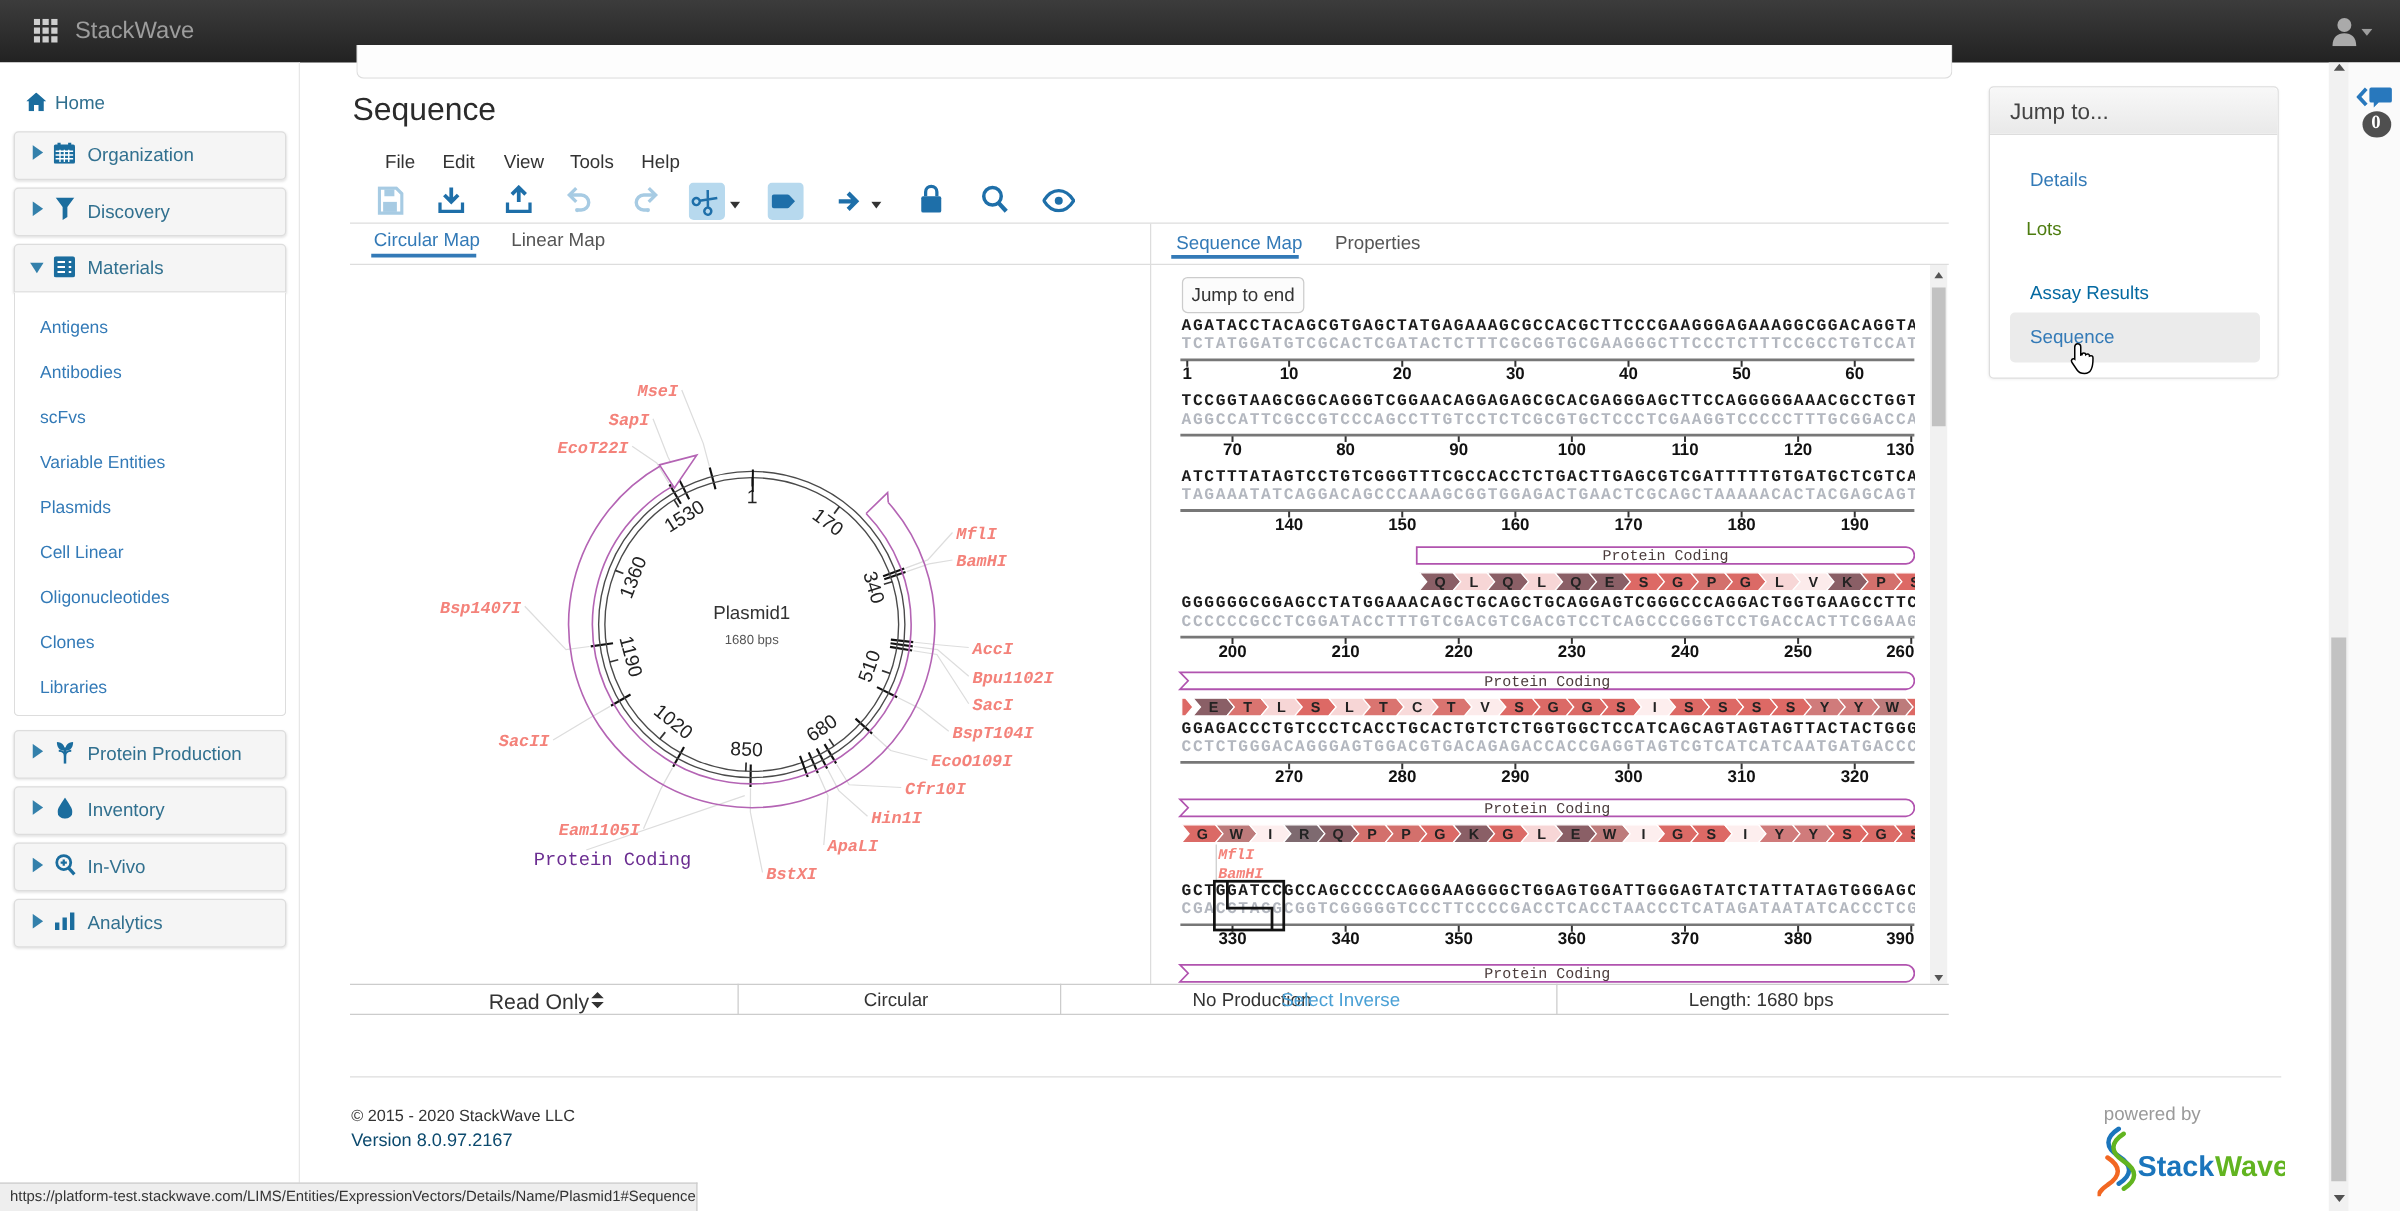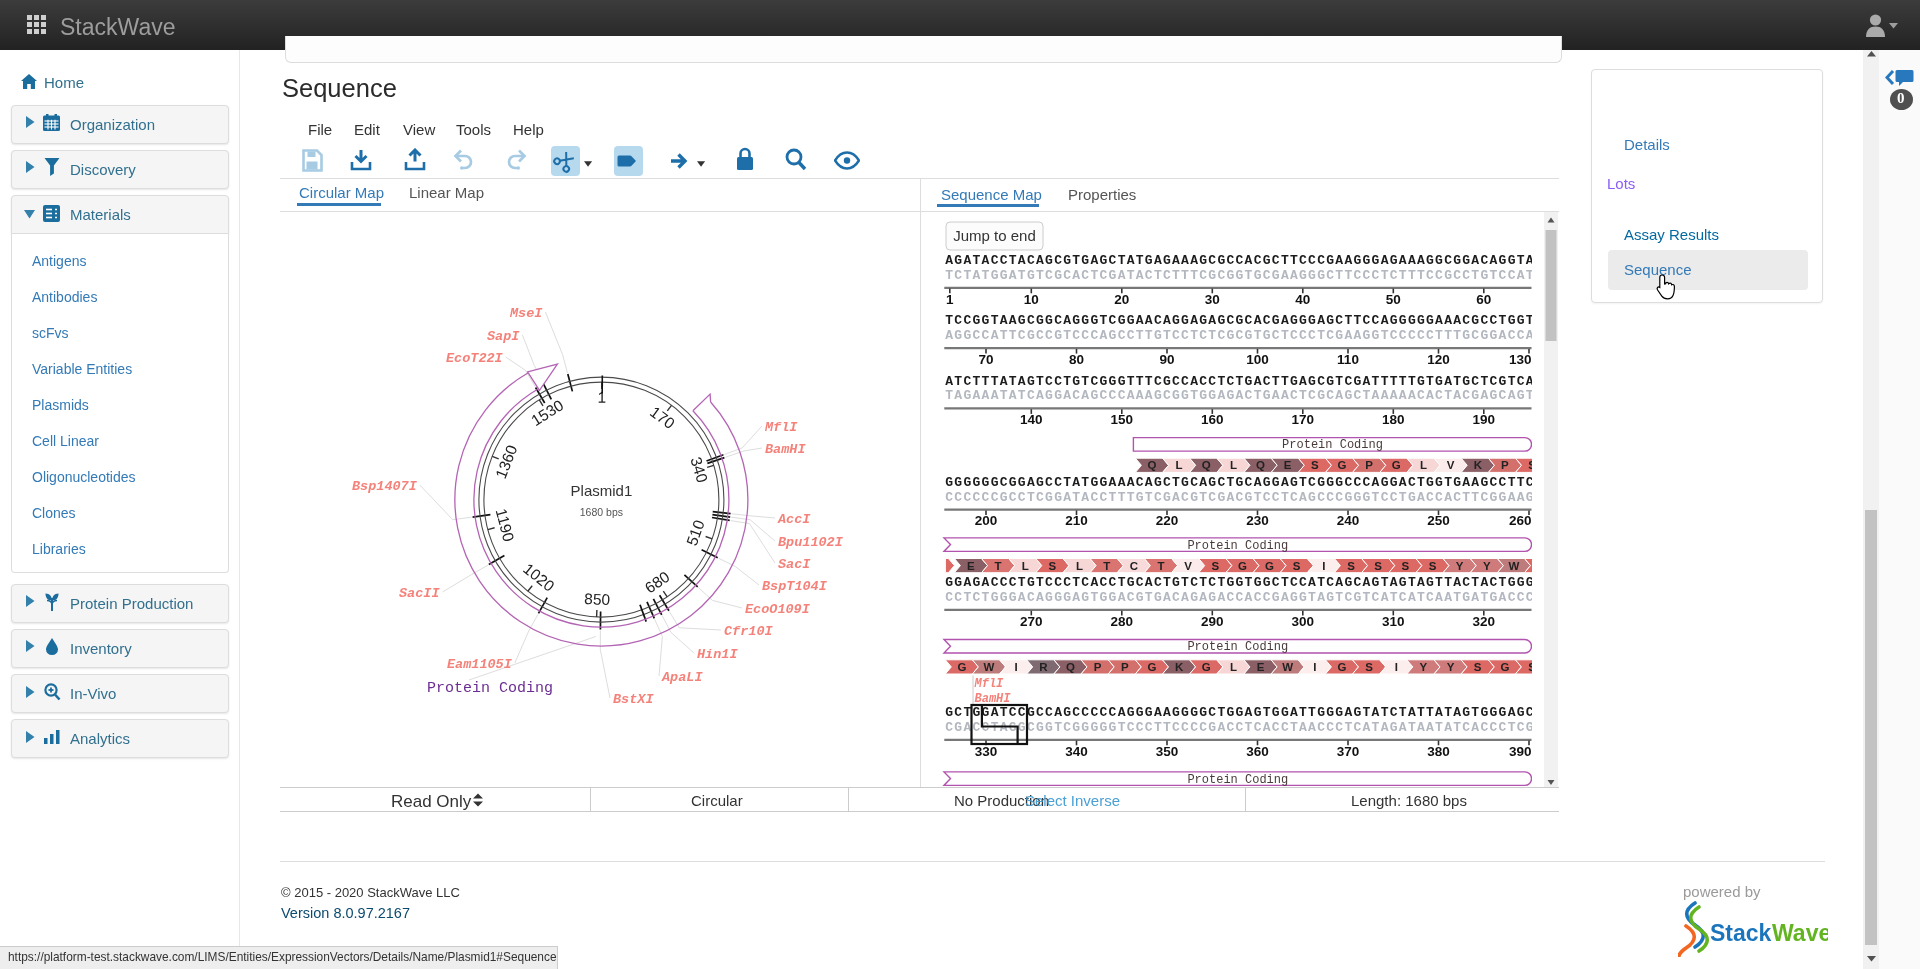--- a/index.html
+++ b/index.html
@@ -17,21 +17,21 @@
         <rect x="7" y="0" width="5" height="5"></rect>
         <rect x="14" y="0" width="5" height="5"></rect>
     <rect x="0" y="7" width="5" height="5"></rect>
         <rect x="7" y="7" width="5" height="5"></rect>
         <rect x="14" y="7" width="5" height="5"></rect>
     <rect x="0" y="14" width="5" height="5"></rect>
         <rect x="7" y="14" width="5" height="5"></rect>
         <rect x="14" y="14" width="5" height="5"></rect>
       </g>
   </svg>
-  <span class="abs" style="left:60px;top:14px;color:#9d9d9d;font-size:23px">StackWave</span>
+  <span class="abs" style="left:60px;top:14px;color:#9d9d9d;font-size:19px">StackWave</span>
   <svg class="abs" style="left:1864px;top:13px" width="23" height="24" viewBox="0 0 23 24">
     <circle cx="11.5" cy="7" r="5.6" fill="#aaa"></circle>
       <path d="M2,24 C2,16.5 6,13.5 11.5,13.5 C17,13.5 21,16.5 21,24 Z" fill="#aaa"></path>
   </svg>
   <svg class="abs" style="left:1889px;top:23px" width="9" height="6" viewBox="0 0 9 6">
       <path d="M0,0 h9 L4.5,5.5 Z" fill="#9d9d9d"></path>
     </svg>
 </div>
 
 <div class="abs" style="left:0;top:50px;width:240px;height:897px;background:#fff;border-right:1px solid #e7e7e7"></div>
@@ -571,23 +571,26 @@
 <g stroke-linecap="round" fill="none">
 <path d="M17,2 C6,9 6,17 17,24 C28,31 28,39 17,46" stroke="#1b75bc" stroke-width="3.6"></path>
 <path d="M21,6 C10,13 10,21 21,28 C32,35 32,43 21,50" stroke="#62b420" stroke-width="3.6"></path>
 <path d="M8,25 C19,32 19,40 8,47 C3,50.5 1,54 1,55" stroke="#f26722" stroke-width="3.6"></path>
 </g>
 <text x="32" y="40" font-size="23" font-weight="bold" fill="#1b75bc" font-family="'Liberation Sans',sans-serif">Stack</text>
 <text x="94" y="40" font-size="23" font-weight="bold" fill="#62b420" font-family="'Liberation Sans',sans-serif">Wave</text>
 </svg>
 
 <div class="abs" style="left:1591px;top:69px;width:232px;height:234px;background:#fff;border:1px solid #ddd;border-radius:4px;box-shadow:0 1px 2px rgba(0,0,0,.05)">
+  <div style="height:38px;background:linear-gradient(#f8f8f8,#e9e9e9);border-bottom:1px solid #ddd;border-radius:4px 4px 0 0">
+    <span style="position:absolute;left:16px;top:9px;font-size:18px;color:#444">Jump to...</span>
+  </div>
   <div class="abs" style="left:16px;top:180px;width:200px;height:40px;background:#ebebeb;border-radius:4px"></div>
   <span class="abs" style="left:32px;top:66px;font-size:15px;color:#337ab7">Details</span>
-  <span class="abs" style="left:15px;top:105px;font-size:15px;color:#8b5cf6">Lots</span>
+  <span class="abs" style="left:29px;top:105px;font-size:15px;color:#4d7c0f">Lots</span>
   <span class="abs" style="left:32px;top:156px;font-size:15px;color:#0369a1">Assay Results</span>
   <span class="abs" style="left:32px;top:191px;font-size:15px;color:#337ab7">Sequence</span>
 </div>
 
 <svg class="abs" style="left:1655px;top:274px" width="22" height="27" viewBox="0 0 22 27">
  <path d="M7,1 c1.6,0 2.6,1 2.6,2.6 V10 l1,-0.2 c0,-1.8 2.8,-1.8 3,0 c1.8,-1.4 3,-0.2 3,1 c1.6,-0.8 2.8,0.2 2.8,1.6 c0,2.8 -0.4,7 -1.4,9 c-1,2.2 -2.2,3.4 -5.4,3.4 c-3,0 -4.4,-0.6 -5.8,-2.6 L2.6,16 c-1.4,-2 0.6,-3.8 2.2,-2.6 V3.6 C4.8,2 5.6,1 7,1 Z" fill="#fff" stroke="#000" stroke-width="1.2"></path>
 </svg>
 
 <div class="abs" style="left:1863px;top:50px;width:16px;height:919px;background:#f1f1f1"></div>
 <svg class="abs" style="left:1866.5px;top:51px" width="9" height="6" viewBox="0 0 9 6">

